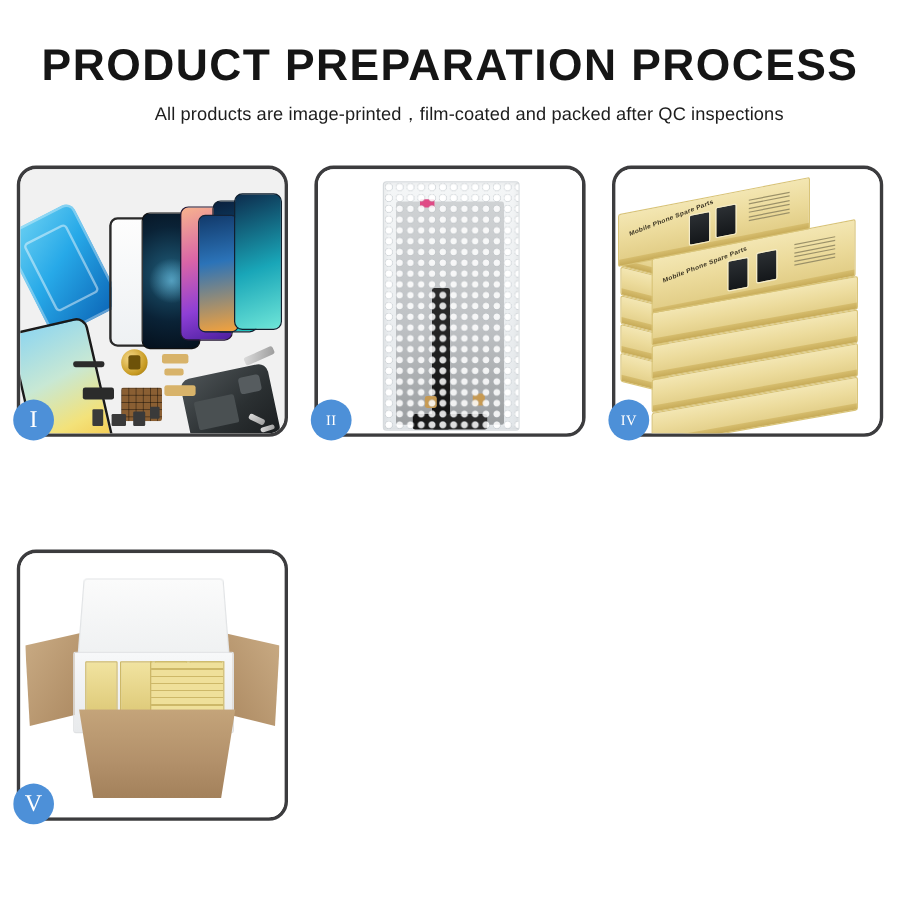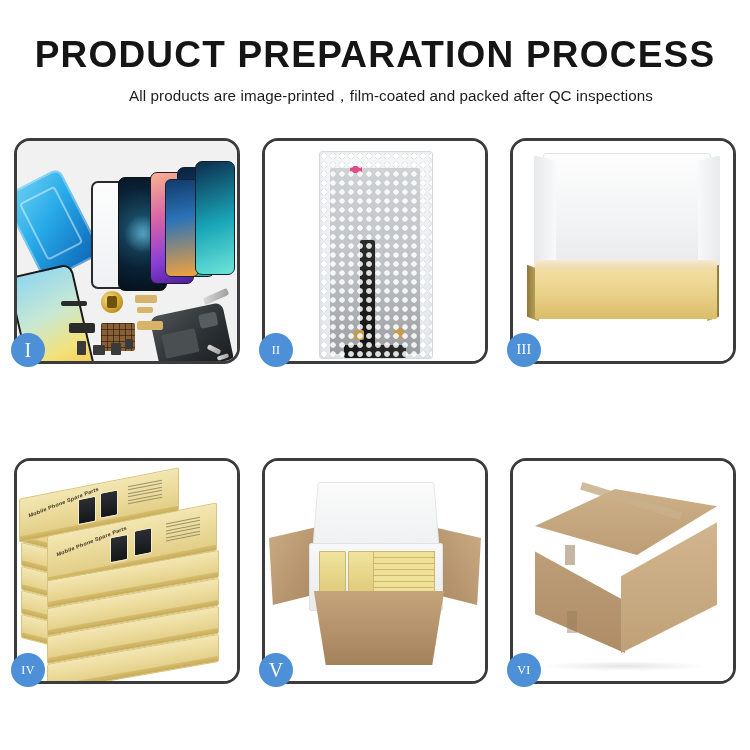--- a/index.html
+++ b/index.html
@@ -390,30 +390,20 @@
           <div class="pinkTab"></div>
           <div class="flexStrip"></div>
           <div class="conn" style="left:34px;top:178px;"></div>
           <div class="conn" style="left:74px;top:176px;"></div>
           <div class="bubbleOverlay"></div>
         </div>
       </div>
       <div class="badge wide">II</div>
     </div>
 
-    <div class="panel p3">
-      <div class="photo">
-        <div class="foamLid"></div>
-        <div class="boxTrayFlapL"></div>
-        <div class="boxTrayFlapR"></div>
-        <div class="bubblePad"></div>
-        <div class="boxTray"></div>
-      </div>
-      <div class="badge xwide">III</div>
-    </div>
 
     <div class="panel p4">
       <div class="photo">
         <div class="stackWrap">
 
           <div class="sbox" style="left:4px;top:62px;width:38px;height:22px;transform:skewY(14deg);">
               <i class="edge"></i>
             </div>
           <div class="sbox" style="left:4px;top:86px;width:38px;height:22px;transform:skewY(14deg);">
               <i class="edge"></i>
@@ -486,27 +476,15 @@
           <span></span>
           <span></span>
           <span></span>
         </div>
         <div class="yBoxesRot"></div>
         <div class="cartonBody"></div>
       </div>
       <div class="badge">V</div>
     </div>
 
-    <div class="panel p6">
-      <div class="photo">
-        <div class="bx-top"></div>
-        <div class="bx-left"></div>
-        <div class="bx-right"></div>
-        <div class="bx-tape"></div>
-        <div class="bx-seam"></div>
-        <div class="bx-seam2"></div>
-        <div class="shadow"></div>
-      </div>
-      <div class="badge wide">VI</div>
-    </div>
 
   </div>
 </div>
 
 </body></html>

